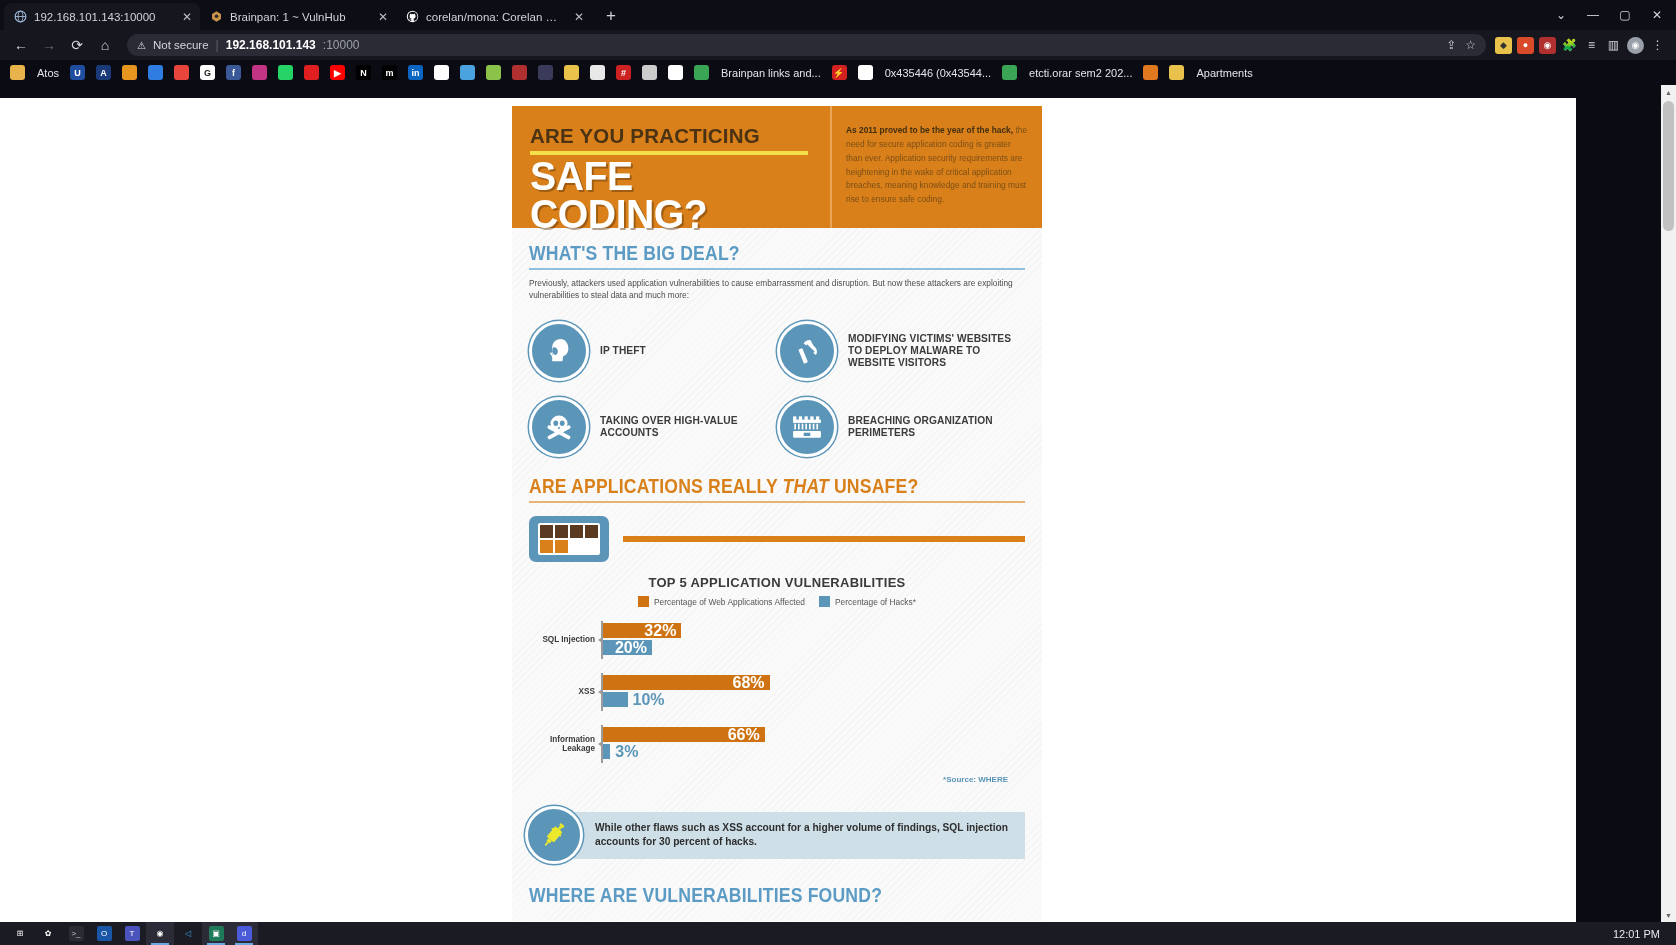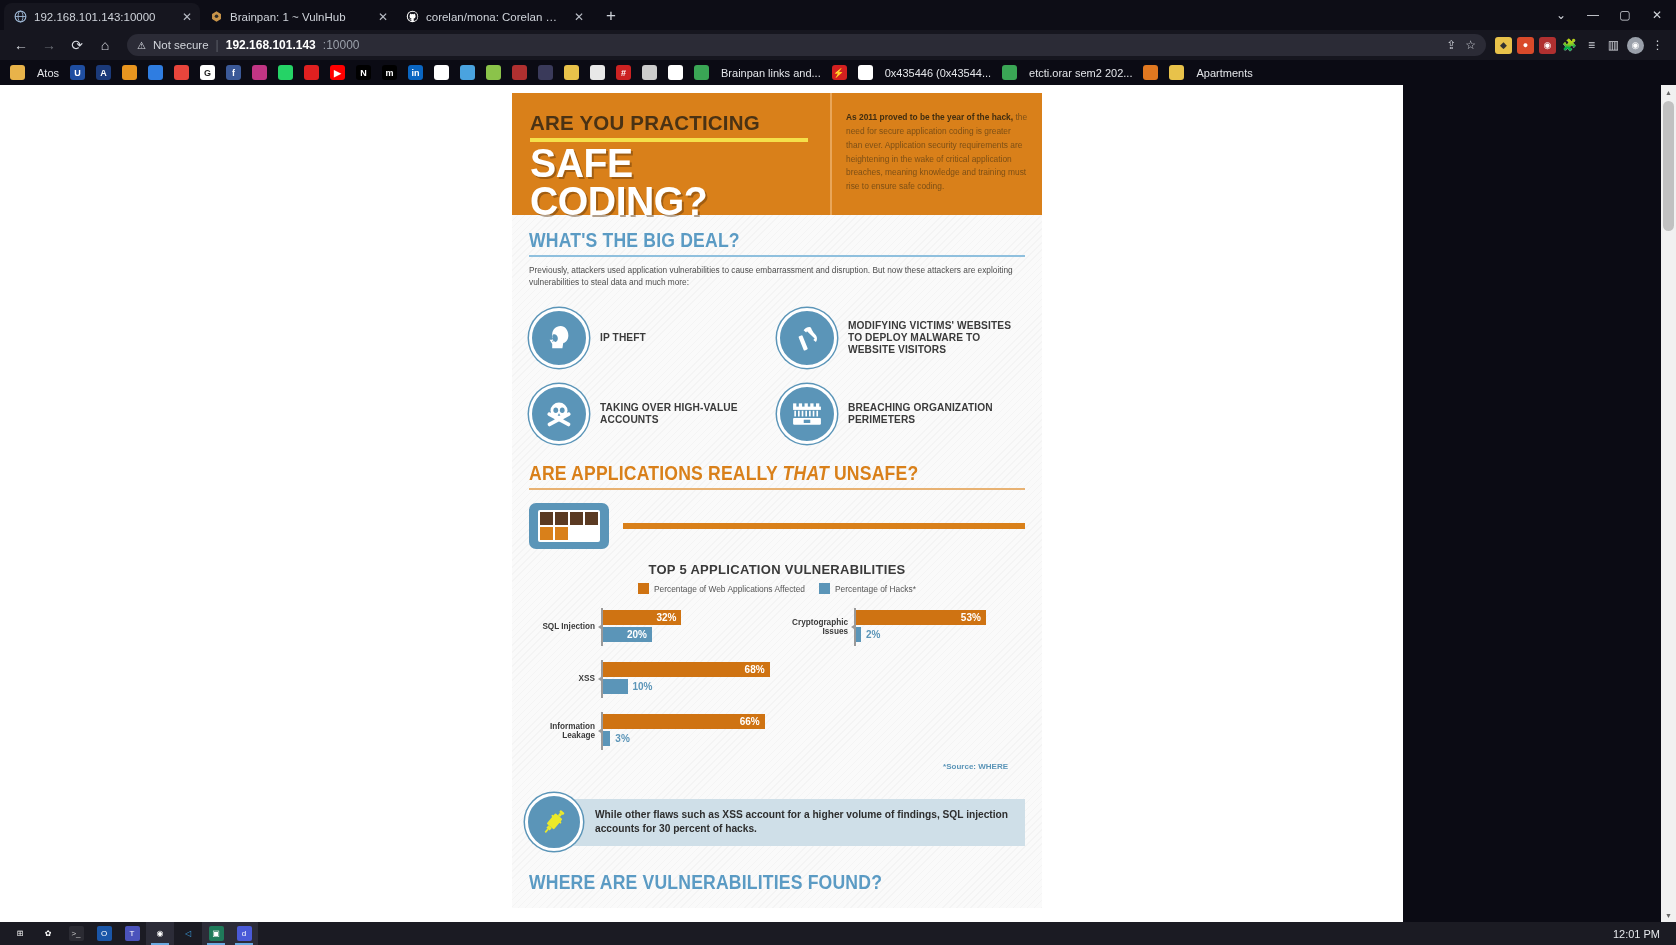--- a/index.html
+++ b/index.html
@@ -53,21 +53,21 @@
   .bookmarks {
     height: 25px; background: #0b0b14; display: flex; align-items: center;
     padding: 0 5px; gap: 1px; overflow: hidden;
   }
   .bm { display: flex; align-items: center; gap: 12px; padding: 2px 5px; border-radius: 4px; white-space: nowrap; }
   .bm-label { color: #e3e5e9; font-size: 11px; }
   .bm-ico { width: 15px; height: 15px; border-radius: 3px; display: flex; align-items: center; justify-content: center; font-size: 9px; font-weight: bold; color: #fff; flex: 0 0 15px; }
 
   
   .viewport {
-    position: absolute; top: 85px; left: 0; width: 1403px; height: 838px;
+    position: absolute; top: 98px; left: 0; width: 1576px; height: 838px;
     background: #fde047; overflow: hidden;
   }
   .pagebody { position: absolute; left: 0; top: 0; width: 1660px; height: 838px; background: #fff; }
 
   .infographic {
     position: absolute; left: 512px; top: 8px; width: 530px; background: #fafafa;
     background-image: repeating-linear-gradient(-45deg, rgba(0,0,0,0.022) 0px, rgba(0,0,0,0.022) 1px, transparent 1px, transparent 5px);
   }
 
   
@@ -147,21 +147,21 @@
     content: ""; position: absolute; left: -3px; top: 50%; margin-top: -2px;
     width: 0; height: 0; border-top: 2.5px solid transparent; border-bottom: 2.5px solid transparent; border-right: 3px solid #9a9a9a;
   }
   .bars { flex: 1; }
   .bar {
     height: 15px; margin-bottom: 2px; display: flex; align-items: center;
     justify-content: flex-end; padding-right: 5px; position: relative;
   }
   .bar.o { background: #cf7312; }
   .bar.b { background: #5b95b8; }
-  .bar .val { font-size: 10px; font-weight: bold; color: #fff; }
+  .bar .val { font-size: 16px; font-weight: bold; color: #fff; }
   .bar .val.out {
     position: absolute; left: 100%; margin-left: 5px; white-space: nowrap;
   }
   .bar.o .val.out { color: #cf7312; }
   .bar.b .val.out { color: #5b95b8; }
 
   .src { text-align: right; font-size: 8px; font-weight: bold; color: #5b95b8; padding: 2px 17px 0 0; margin-top: -4px; }
 
   
   .callout { display: flex; align-items: center; margin: 22px 17px 0 13px; position: relative; height: 58px; }
@@ -528,32 +528,20 @@
                       <div class="bar o" style="width: 161.7px;">
                         <span class="val">66%</span>
                       </div>
                       <div class="bar b" style="width: 7.35px;">
                         <span class="val out">3%</span>
                       </div>
                     </div>
                   </div>
                 </div>
               <div class="chart-col" id="col-right">
-                  <div class="bargroup">
-                    <div class="bar-lbl">Cryptographic Issues</div>
-                    <div class="bar-axis"></div>
-                    <div class="bars">
-                      <div class="bar o" style="width: 129.85px;">
-                        <span class="val">53%</span>
-                      </div>
-                      <div class="bar b" style="width: 4.9px;">
-                        <span class="val out">2%</span>
-                      </div>
-                    </div>
-                  </div>
                 </div>
             </div>
           </div>
 
           <div class="src">*Source: WHERE</div>
         </div>
 
         <div class="callout">
           <div class="callout-circ">
             <svg width="34" height="34" viewBox="0 0 40 40">

